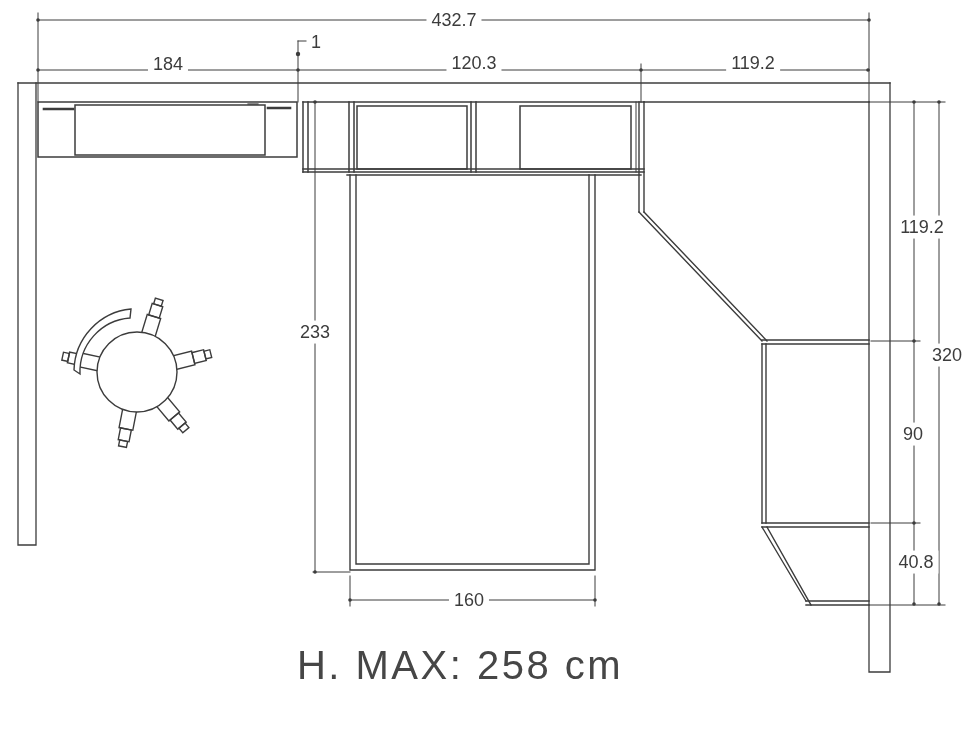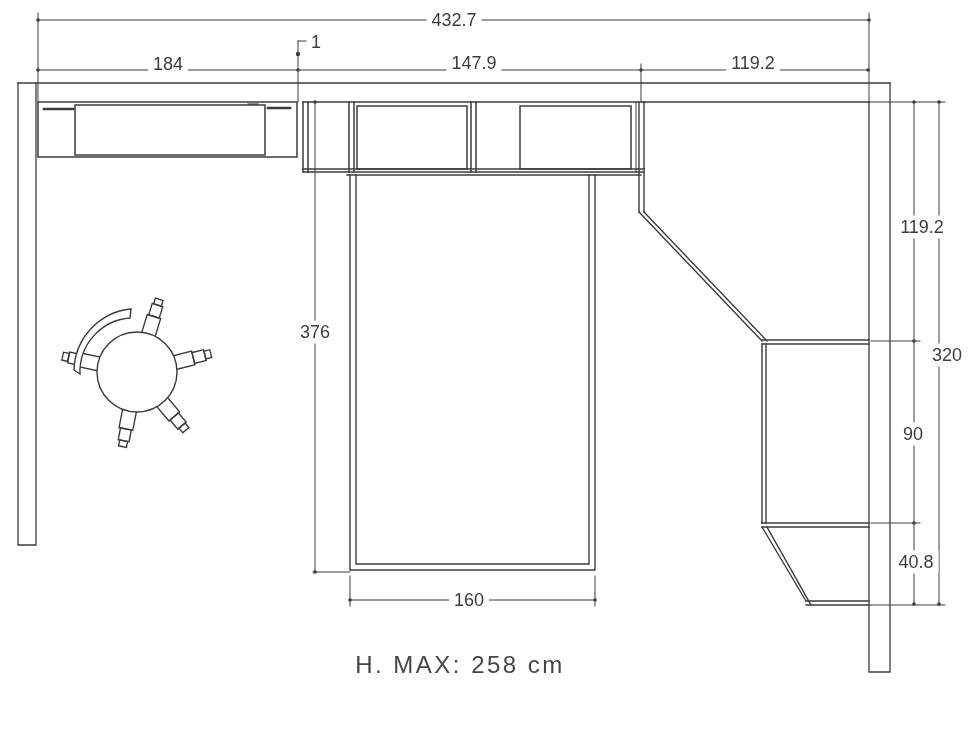--- a/index.html
+++ b/index.html
@@ -18,21 +18,21 @@
     line-height:1.05;
     color:#3c3c3c;
     background:#ffffff;
     padding:2px 5px;
     white-space:nowrap;
   }
   .tight{padding:1px 2px;}
   .note-label{
     position:absolute;
     transform:translate(-50%,-50%);
-    font-size:24px;
+    font-size:40px;
     letter-spacing:2.5px;
     color:#464646;
     background:#ffffff;
     white-space:nowrap;
   }
 </style>
 </head>
 <body>
 
 <div id="canvas">
@@ -149,24 +149,24 @@
       <circle cx="315" cy="102" r="1.8"></circle>
         <circle cx="315" cy="572" r="1.8"></circle>
       <circle cx="350" cy="600" r="1.8"></circle>
         <circle cx="595" cy="600" r="1.8"></circle>
     </g>
   </svg>
 
   <span class="dim-label" style="left:454px;top:20px">432.7</span>
   <span class="dim-label" style="left:168px;top:64px">184</span>
   <span class="dim-label tight" style="left:316px;top:42px">1</span>
-  <span class="dim-label" style="left:474px;top:63px">147.9</span>
+  <span class="dim-label" style="left:474px;top:63px">120.3</span>
   <span class="dim-label" style="left:753px;top:63px">119.2</span>
   <span class="dim-label" style="left:922px;top:227px">119.2</span>
   <span class="dim-label" style="left:947px;top:355px">320</span>
   <span class="dim-label" style="left:913px;top:434px">90</span>
   <span class="dim-label" style="left:916px;top:562px">40.8</span>
-  <span class="dim-label" style="left:315px;top:332px">376</span>
+  <span class="dim-label" style="left:315px;top:332px">233</span>
   <span class="dim-label" style="left:469px;top:600px">160</span>
 
   <span class="note-label" style="left:460px;top:665px">H. MAX: 258 cm</span>
 
 </div>
 
 </body></html>

